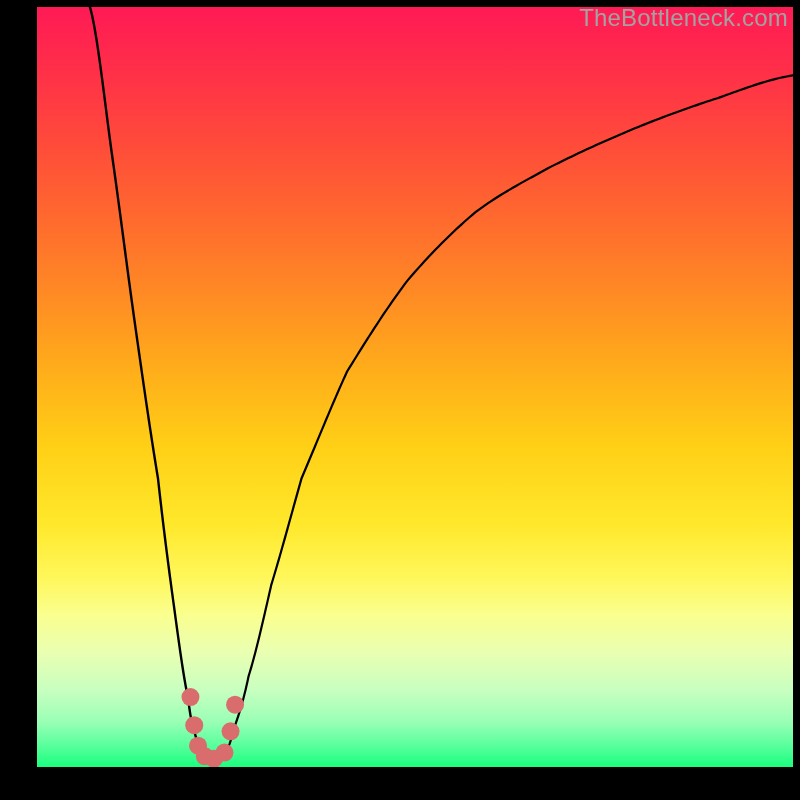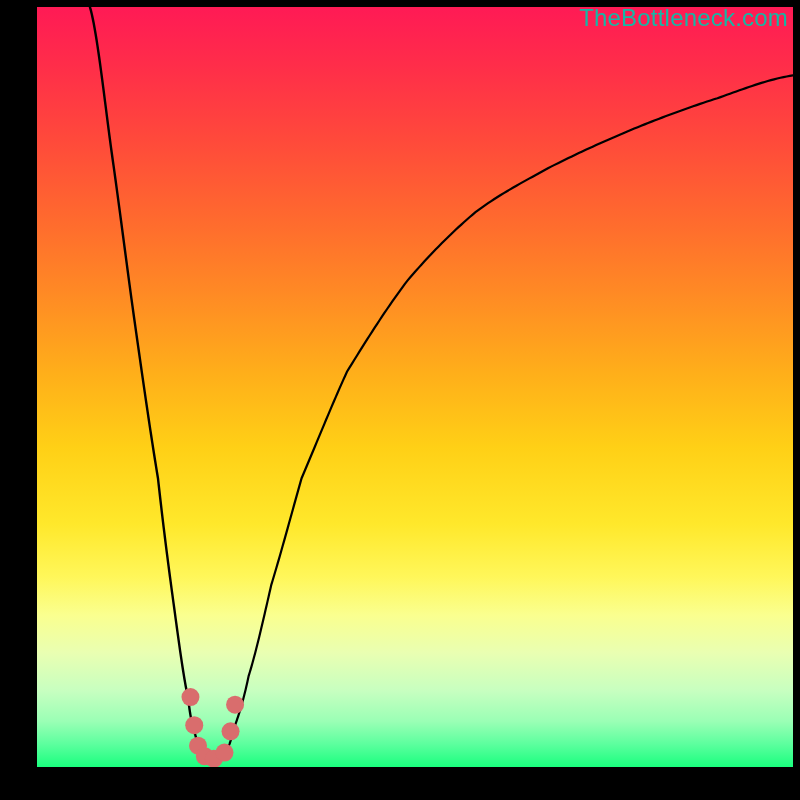--- a/index.html
+++ b/index.html
@@ -52,21 +52,21 @@
   svg.curves {
     position: absolute;
     left: 0; top: 0;
     width: 756px;
     height: 760px;
   }
   .watermark {
     position: absolute;
     top: 4px;
     right: 12px;
-    color: #14b8a6;
+    color: #a3a3a3;
     font-size: 24px;
     font-weight: 400;
     letter-spacing: 0.2px;
     user-select: none;
   }
 </style>
 </head>
 <body>
 
 <div class="frame">

